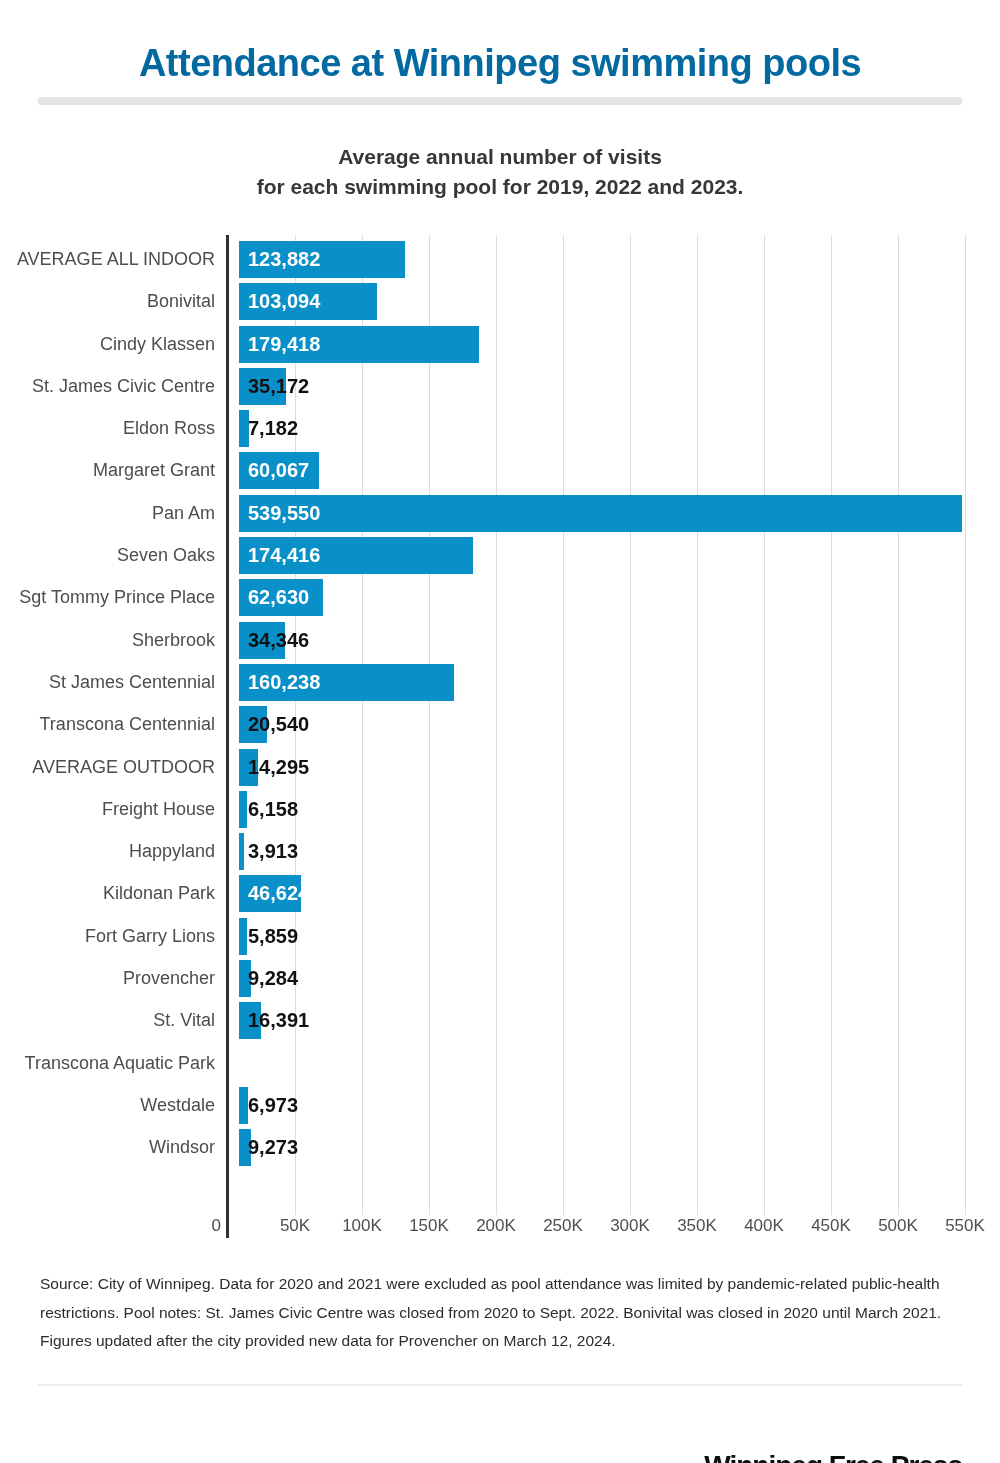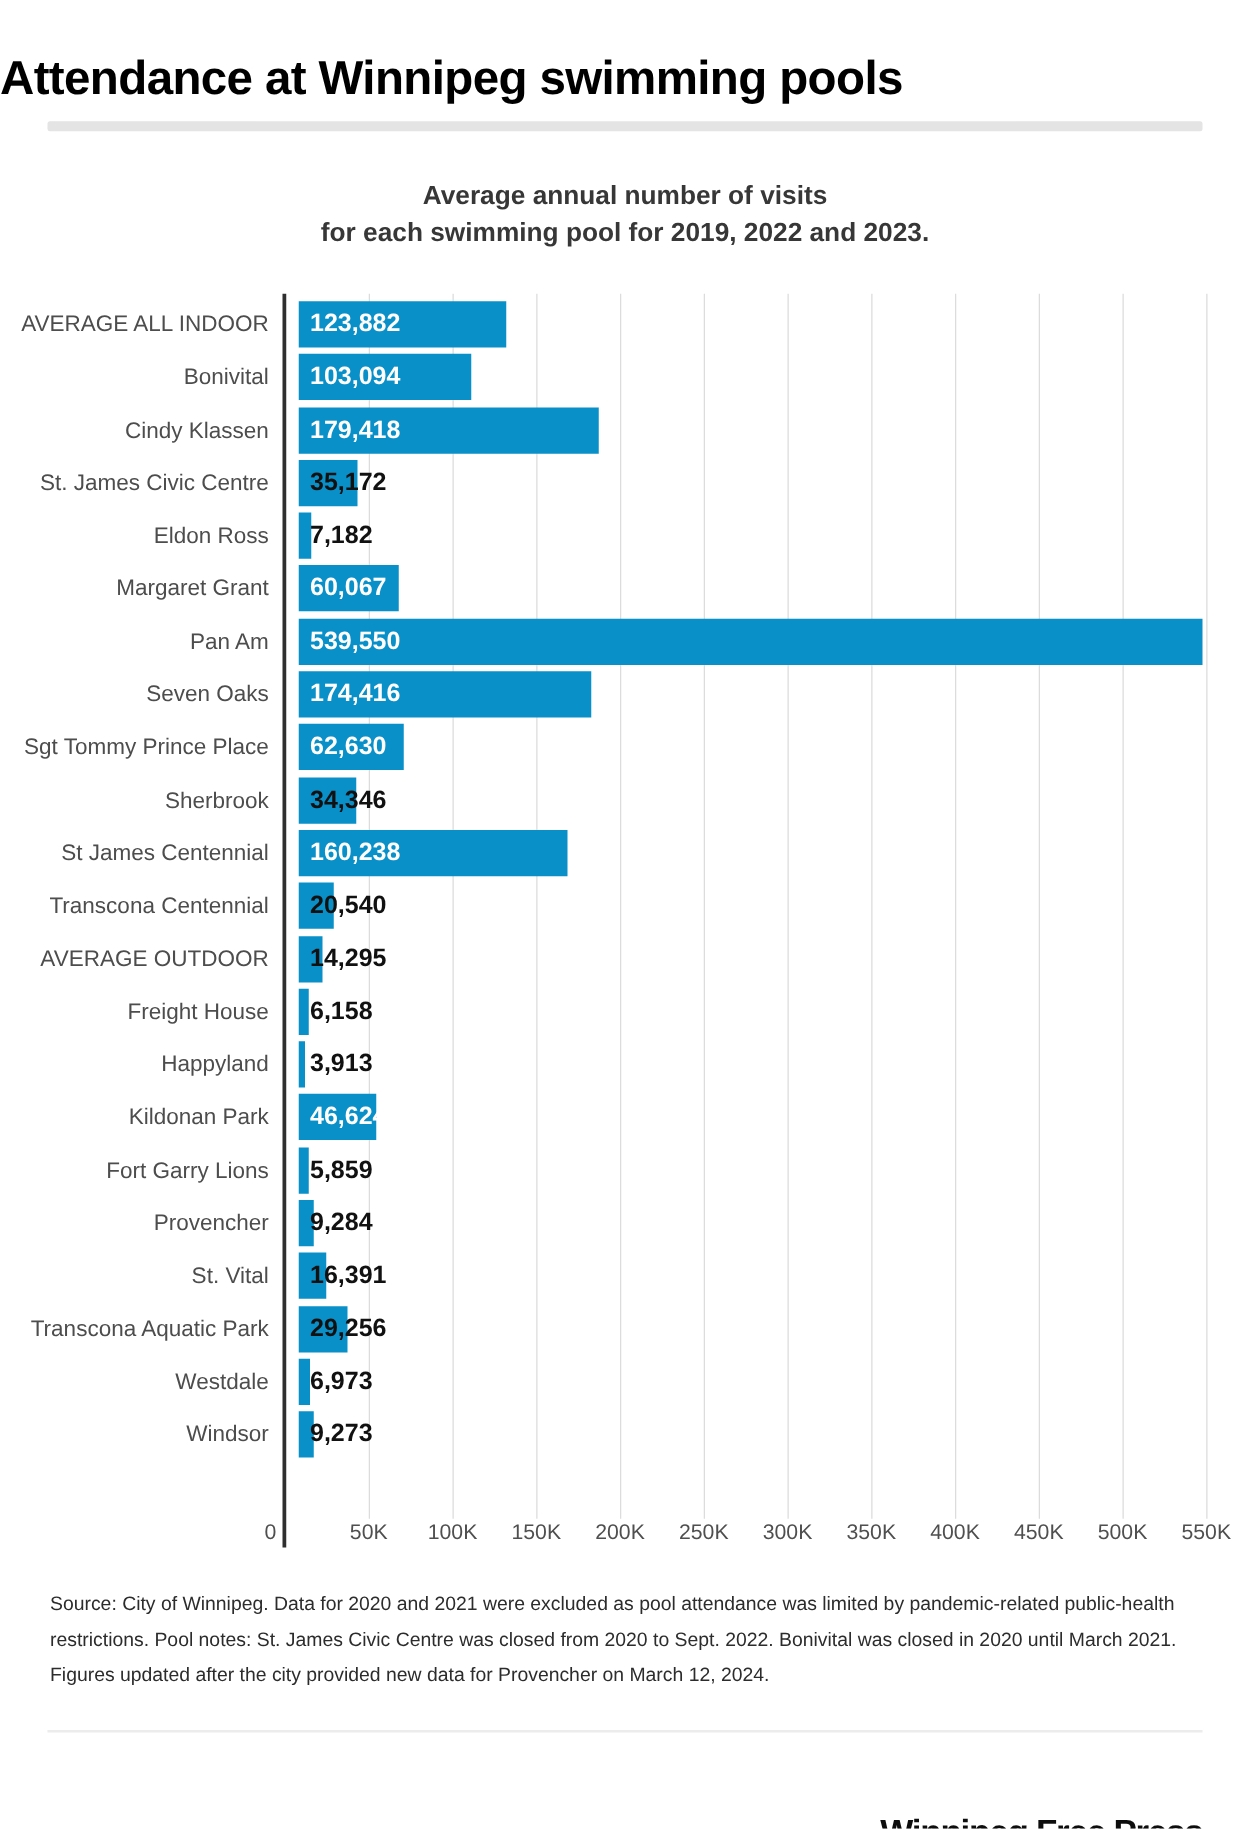--- a/index.html
+++ b/index.html
@@ -10,25 +10,25 @@
     background: #ffffff;
     font-family: "Liberation Sans", sans-serif;
     overflow: hidden;
   }
 
   
   .title {
     position: absolute;
     top: 42px; left: 0; right: 0;
     margin: 0;
-    text-align: left;
+    text-align: center;
     font-size: 38px;
     font-weight: 700;
     letter-spacing: -0.5px;
-    color: #000000;
+    color: #0369a1;
   }
   .title-divider {
     position: absolute;
     top: 97px; left: 38px; right: 38px;
     height: 8px;
     background: #e4e4e4;
     border-radius: 2px;
   }
   .subtitle {
     position: absolute;
@@ -316,24 +316,20 @@
   <div class="row">
     <div class="cat">St. Vital</div>
     <div class="track">
       <div class="bar" style="width: 2.98018%; background: rgb(10, 144, 200);"></div>
       <span class="val val-out">16,391</span>
     </div>
   </div>
 
   <div class="row">
     <div class="cat">Transcona Aquatic Park</div>
-    <div class="track">
-      <div class="bar" style="width: 5.31927%; background: rgb(10, 144, 200);"></div>
-      <span class="val val-out">29,256</span>
-    </div>
   </div>
 
   <div class="row">
     <div class="cat">Westdale</div>
     <div class="track">
       <div class="bar" style="width: 1.26782%; background: rgb(10, 144, 200);"></div>
       <span class="val val-out">6,973</span>
     </div>
   </div>
 

